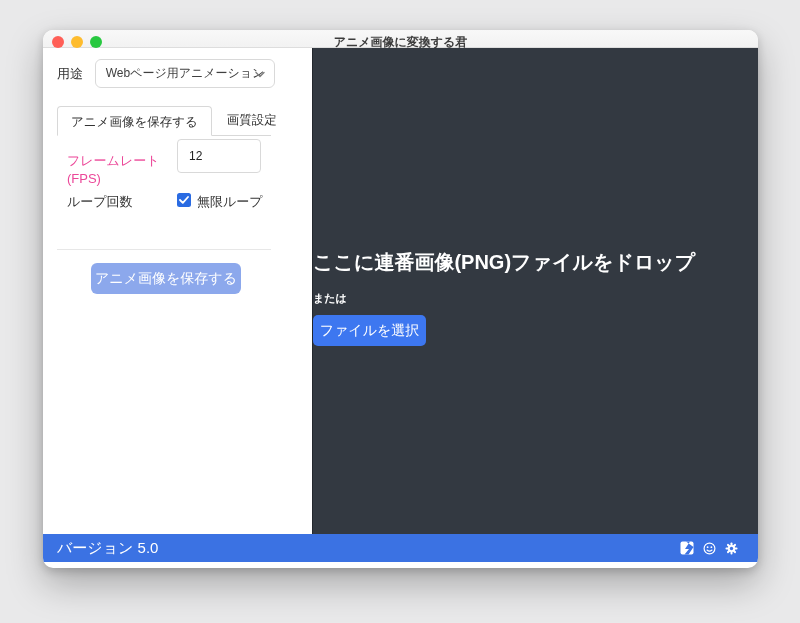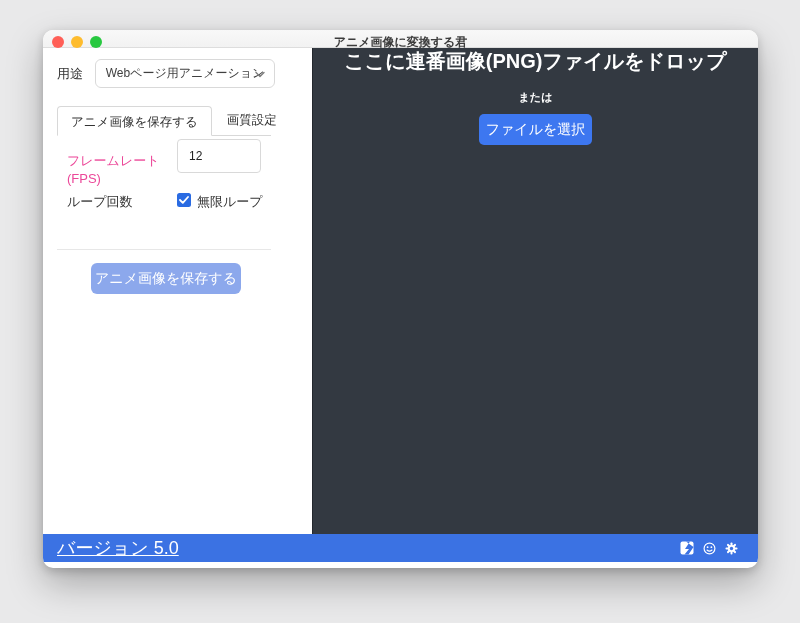--- a/index.html
+++ b/index.html
@@ -72,36 +72,37 @@
   .divider { position:absolute; left:14px; top:201px; width:214px; height:0; border-top:1px solid #e7e7e7; }
   .save-btn {
     position:absolute; left:48px; top:215px; width:150px; height:31px;
     border:none; border-radius:6px; background:var(--save-button-blue,#8ca8ec);
     color:#fff; font-size:14px; font-family:inherit; white-space:nowrap; cursor:default;
   }
   
   .droparea {
     flex:1; background:var(--panel-dark,#333941);
     border-left:1px solid rgba(0,0,0,.3);
-    display:flex; flex-direction:column; align-items:center;
+    display:flex; flex-direction:column; align-items:flex-start;
+    padding-top:201px;
     margin-left:28px;
   }
   .drop-headline { color:#fff; font-size:20px; font-weight:bold; white-space:nowrap; }
   .drop-or { color:#fff; font-size:11px; font-weight:bold; margin-top:15px; }
   .file-btn {
     margin-top:9px; width:113px; height:31px; border:none; border-radius:5px;
     background:var(--accent-blue,#3d77f0); color:#fff; font-size:14px;
     font-family:inherit; white-space:nowrap; cursor:pointer;
   }
   
   .statusbar {
     height:28px; background:var(--statusbar-blue,#3b72e3);
     display:flex; align-items:center; padding:0 20px 0 14px;
   }
-  .version { color:#fff; font-size:18px; white-space:nowrap;text-decoration:underline; }
+  .version { color:#fff; font-size:15px; white-space:nowrap; }
   .status-icons { margin-left:auto; display:flex; align-items:center; gap:9px; }
   .status-icons svg { display:block; }
 </style>
 </head>
 <body>
 
 <div class="desktop">
   <div class="window">
 
     <div class="titlebar">

